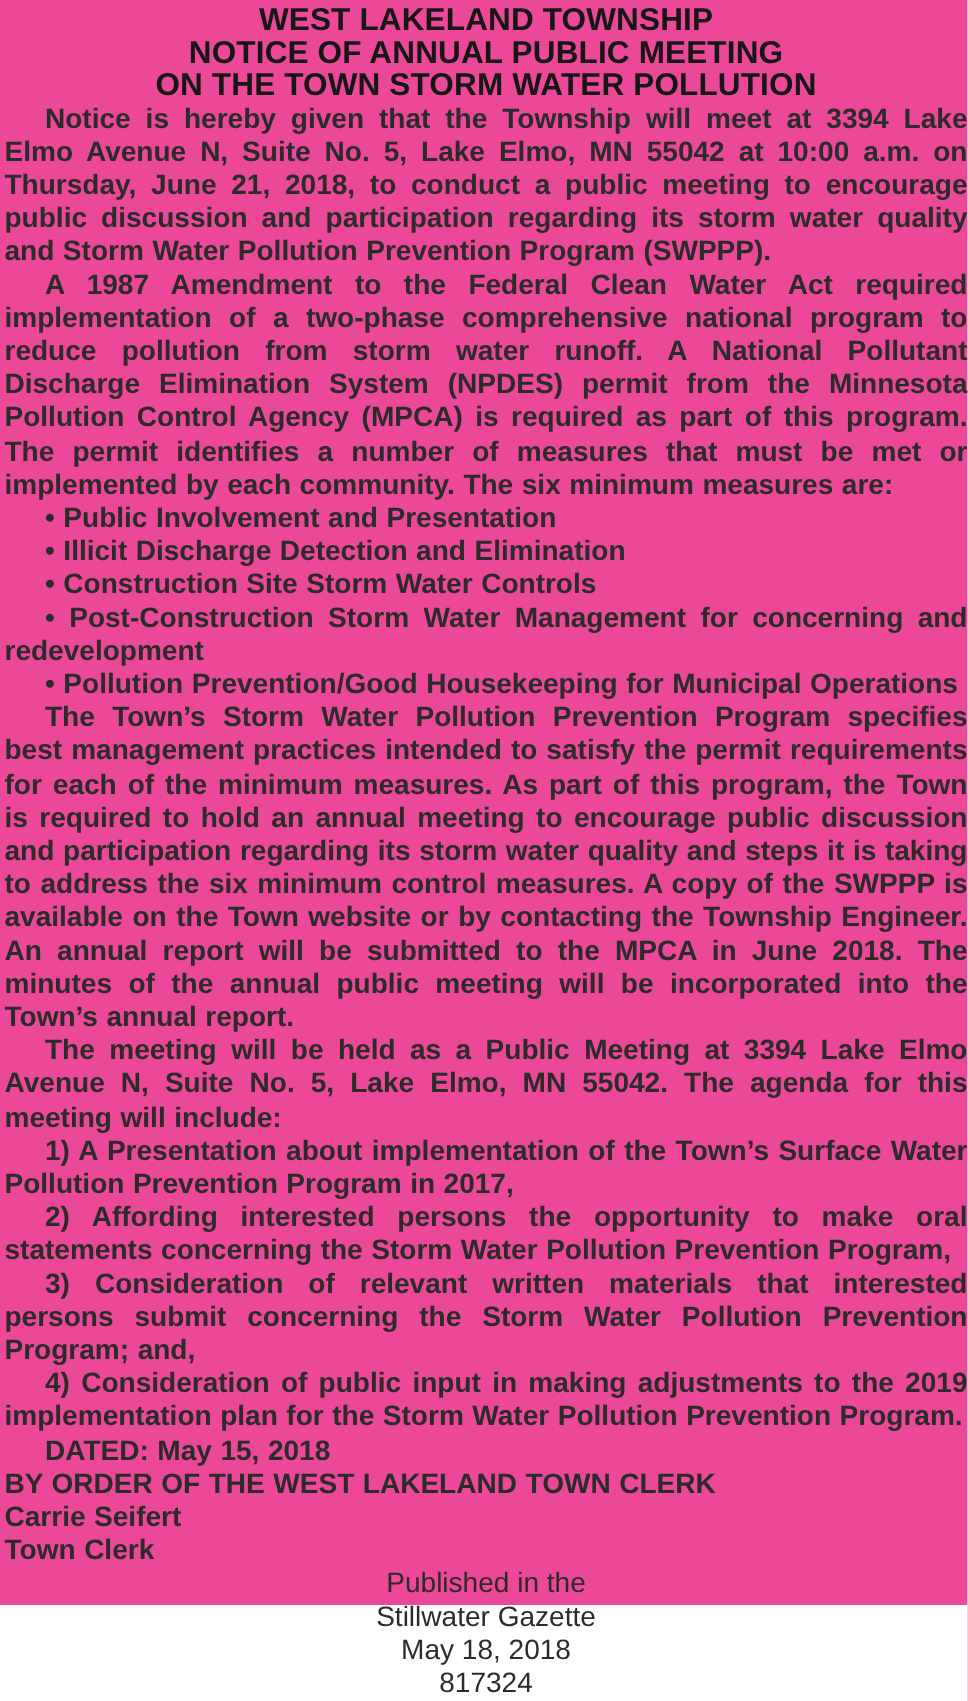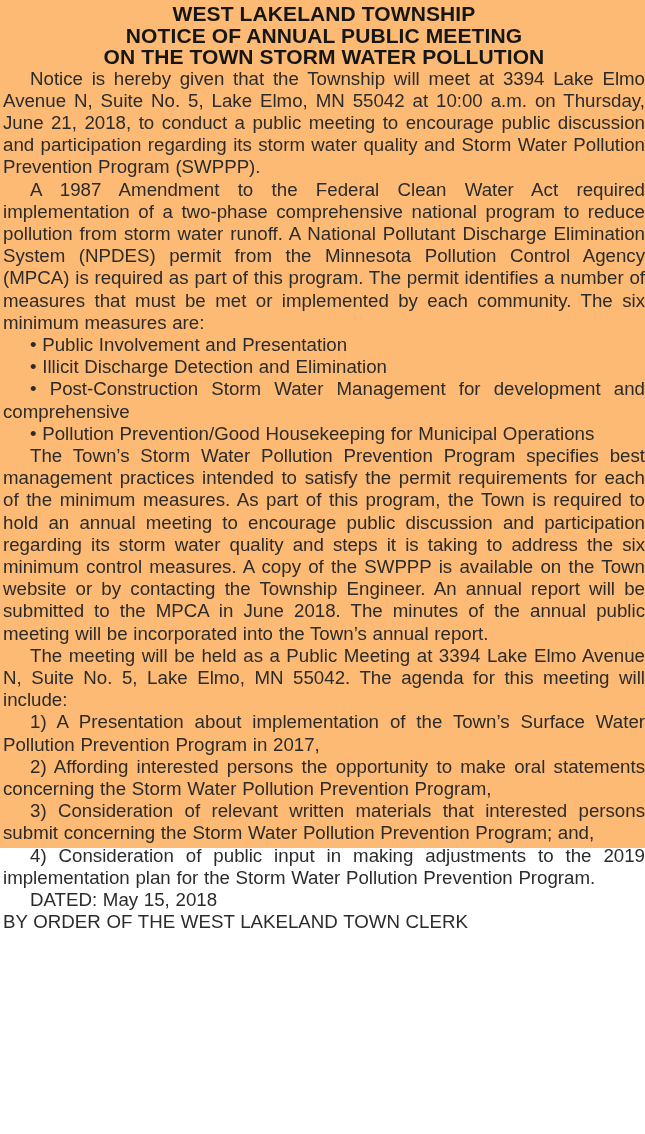--- a/index.html
+++ b/index.html
@@ -8,42 +8,43 @@
     background: #ffffff;
   }
   body {
     width: 645px;
     height: 1134px;
     overflow: hidden;
   }
   .page {
     box-sizing: border-box;
     width: 645px;
-    height: 848px;
+    height: 1070px;
     padding: 3px 0 0 3px;
-    background: #fdba74;
+    background: #ec4899;
     font-family: "Liberation Sans", sans-serif;
     color: #2b2b2b;
   }
   .title-block {
     font-weight: bold;
     text-align: center;
     font-size: 21px;
     line-height: 21.5px;
     color: #161616;
     letter-spacing: 0.1px;
   }
   .body-block p {
     margin: 0;
     font-size: 18.7px;
     line-height: 22.2px;
     text-align: justify;
     -webkit-hyphens: auto;
     hyphens: auto;
     word-spacing: 0.5px;
+    font-weight: bold;
   }
   .indent {
     text-indent: 27px;
   }
   .flush {
     text-indent: 0;
   }
   .pub-block {
     text-align: center;
     font-size: 18.7px;
@@ -60,29 +61,38 @@
     <div>NOTICE OF ANNUAL PUBLIC MEETING</div>
     <div>ON THE TOWN STORM WATER POLLUTION</div>
   </header>
 
   <main class="body-block">
     <p class="indent">Notice is hereby given that the Township will meet at 3394 Lake Elmo Avenue N, Suite No. 5, Lake Elmo, MN 55042 at 10:00 a.m. on Thursday, June 21, 2018, to conduct a public meeting to encourage public discussion and participation regarding its storm water quality and Storm Water Pollution Prevention Program (SWPPP).</p>
     <p class="indent">A 1987 Amendment to the Federal Clean Water Act required implementation of a two-phase comprehensive national program to reduce pollution from storm water runoff. A National Pollutant Discharge Elimination System (NPDES) permit from the Minnesota Pollution Control Agency (MPCA) is required as part of this program. The permit identifies a number of measures that must be met or implemented by each community. The six minimum measures are:</p>
 
     <p class="bullet indent">• Public Involvement and Presentation</p>
     <p class="bullet indent">• Illicit Discharge Detection and Elimination</p>
-    <p class="bullet indent">• Post-Construction Storm Water Management for development and comprehensive</p>
+    <p class="bullet indent">• Construction Site Storm Water Controls</p>
+    <p class="bullet indent">• Post-Construction Storm Water Management for concerning and redevelopment</p>
     <p class="bullet indent">• Pollution Prevention/Good Housekeeping for Municipal Operations</p>
 
     <p class="indent">The Town’s Storm Water Pollution Prevention Program specifies best management practices intended to satisfy the permit requirements for each of the minimum measures. As part of this program, the Town is required to hold an annual meeting to encourage public discussion and participation regarding its storm water quality and steps it is taking to address the six minimum control measures. A copy of the SWPPP is available on the Town website or by contacting the Township Engineer. An annual report will be submitted to the MPCA in June 2018. The minutes of the annual public meeting will be incorporated into the Town’s annual report.</p>
     <p class="indent">The meeting will be held as a Public Meeting at 3394 Lake Elmo Avenue N, Suite No. 5, Lake Elmo, MN 55042. The agenda for this meeting will include:</p>
 
     <p class="indent">1) A Presentation about implementation of the Town’s Surface Water Pollution Prevention Program in 2017,</p>
     <p class="indent">2) Affording interested persons the opportunity to make oral statements concerning the Storm Water Pollution Prevention Program,</p>
     <p class="indent">3) Consideration of relevant written materials that interested persons submit concerning the Storm Water Pollution Prevention Program; and,</p>
     <p class="indent">4) Consideration of public input in making adjustments to the 2019 implementation plan for the Storm Water Pollution Prevention Program.</p>
 
     <p class="indent">DATED: May 15, 2018</p>
     <p class="flush">BY ORDER OF THE WEST LAKELAND TOWN CLERK</p>
+    <p class="flush">Carrie Seifert</p>
+    <p class="flush">Town Clerk</p>
   </main>
 
+  <footer class="pub-block">
+    <div>Published in the</div>
+    <div>Stillwater Gazette</div>
+    <div>May 18, 2018</div>
+    <div>817324</div>
+  </footer>
 
 </div>
 
 </body></html>

